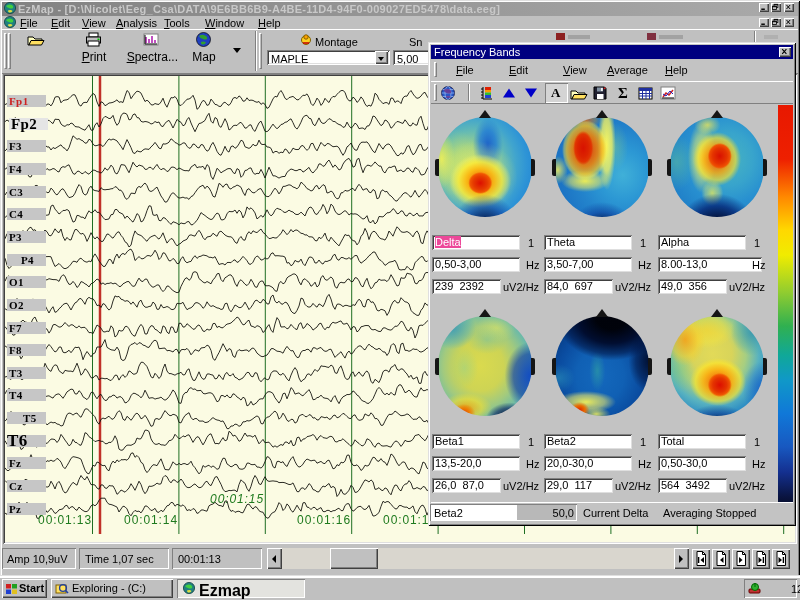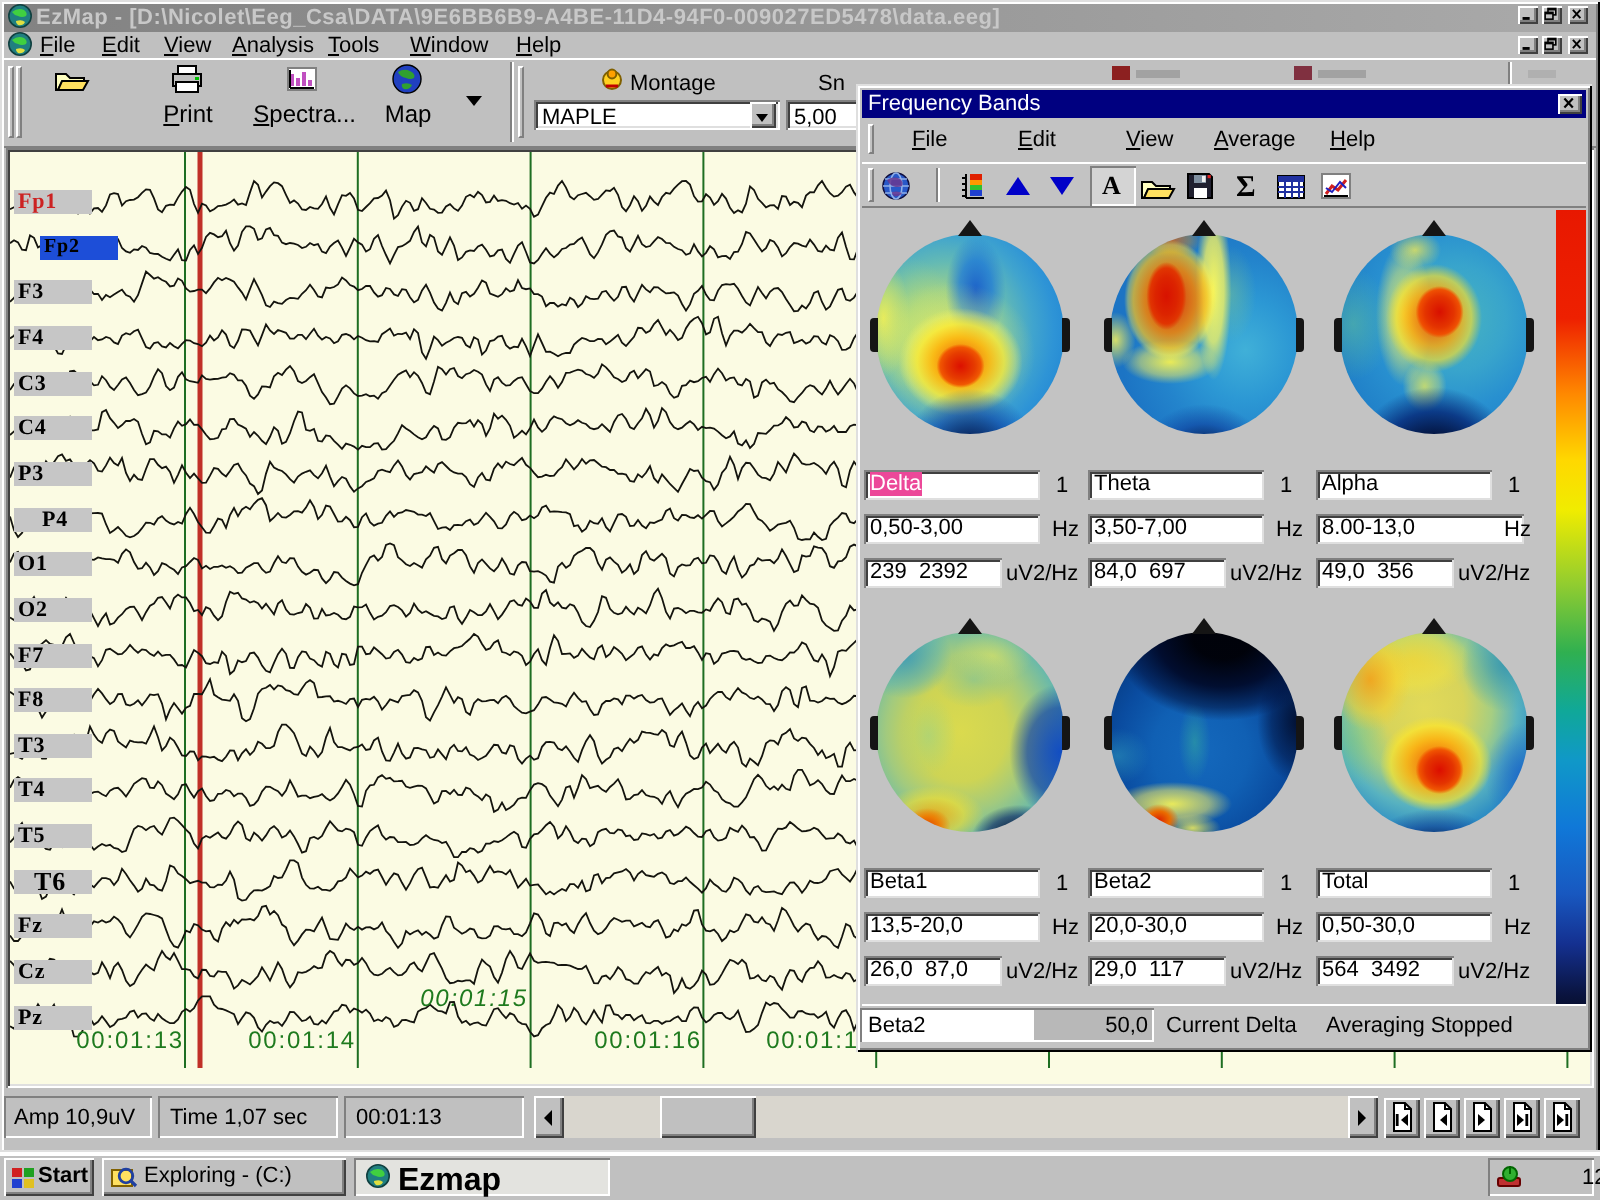--- a/index.html
+++ b/index.html
@@ -148,35 +148,35 @@
 <path d="M5,345.9L7,347.3L9,349.2L11,348.7L13,349.3L15,352.0L17,353.7L19,354.3L21,358.8L23,355.7L25,347.1L27,348.6L29,353.8L31,351.7L33,349.1L35,348.3L37,350.4L39,352.4L41,352.6L43,352.9L45,350.6L47,347.1L49,344.5L51,346.7L53,349.6L55,352.0L57,350.7L59,347.1L61,347.0L63,352.2L65,352.8L67,351.9L69,350.2L71,352.7L73,350.1L75,347.2L77,347.6L79,347.1L81,351.8L83,359.7L85,354.8L87,351.5L89,354.1L91,356.8L93,353.9L95,352.9L97,347.0L99,347.0L101,347.1L103,343.6L105,339.6L107,347.3L109,348.6L111,349.8L113,350.1L115,350.4L117,347.1L119,350.4L121,359.1L123,360.6L125,359.5L127,354.1L129,346.8L131,344.5L133,343.9L135,342.5L137,344.7L139,342.7L141,343.2L143,345.1L145,345.6L147,347.1L149,347.4L151,344.3L153,341.4L155,340.1L157,341.5L159,348.7L161,348.5L163,348.2L165,348.1L167,350.8L169,350.4L171,351.0L173,352.0L175,349.6L177,349.3L179,353.5L181,349.9L183,349.4L185,349.8L187,348.4L189,350.7L191,354.8L193,352.5L195,349.7L197,350.4L199,351.2L201,348.0L203,347.7L205,347.4L207,345.1L209,346.2L211,350.4L213,358.6L215,360.3L217,356.2L219,352.6L221,348.3L223,343.7L225,347.4L227,351.4L229,348.6L231,349.6L233,356.0L235,357.4L237,351.6L239,349.6L241,350.7L243,350.6L245,350.1L247,350.0L249,351.6L251,349.0L253,347.9L255,349.6L257,353.1L259,354.8L261,356.3L263,356.7L265,355.8L267,355.1L269,352.3L271,348.8L273,348.5L275,349.8L277,351.2L279,351.4L281,351.9L283,353.2L285,349.2L287,346.4L289,348.9L291,350.9L293,350.6L295,354.6L297,357.5L299,357.2L301,352.2L303,350.5L305,350.5L307,349.2L309,349.7L311,352.2L313,347.8L315,347.8L317,349.3L319,348.1L321,347.5L323,350.0L325,351.3L327,351.1L329,349.5L331,349.2L333,353.4L335,357.4L337,355.2L339,353.6L341,351.7L343,355.2L345,358.1L347,353.2L349,351.0L351,354.1L353,352.8L355,349.5L357,347.4L359,345.9L361,346.0L363,348.6L365,349.9L367,346.6L369,344.1L371,346.2L373,347.1L375,348.9L377,349.5L379,348.3L381,349.7L383,351.9L385,352.0L387,355.5L389,352.5L391,345.6L393,343.6L395,345.0L397,352.0L399,353.6L401,344.0L403,343.2L405,350.3L407,350.4L409,351.3L411,350.5L413,348.8L415,349.4L417,349.3L419,351.3L421,352.1L423,351.3L425,350.0L427,347.9L429,348.1" fill="none" stroke="#14140e" stroke-width="0.9"></path>
 <path d="M5,377.0L7,376.5L9,378.4L11,379.4L13,376.2L15,376.2L17,377.1L19,374.8L21,379.3L23,379.3L25,374.4L27,371.2L29,374.7L31,377.8L33,377.8L35,371.5L37,367.7L39,373.3L41,376.5L43,370.9L45,363.3L47,367.3L49,370.1L51,371.4L53,366.7L55,364.8L57,365.5L59,370.7L61,372.3L63,373.7L65,370.3L67,370.9L69,371.2L71,371.1L73,371.8L75,367.8L77,363.2L79,368.6L81,375.2L83,373.0L85,368.8L87,370.4L89,373.9L91,377.7L93,378.0L95,375.7L97,375.8L99,380.1L101,378.2L103,378.3L105,378.8L107,378.4L109,379.8L111,380.6L113,378.4L115,375.2L117,375.3L119,380.1L121,376.7L123,374.6L125,377.4L127,375.4L129,370.9L131,371.9L133,374.1L135,374.1L137,372.9L139,366.1L141,362.3L143,362.3L145,364.2L147,366.6L149,371.5L151,376.8L153,378.0L155,373.3L157,375.5L159,378.5L161,376.1L163,368.7L165,364.0L167,371.0L169,373.6L171,373.6L173,374.4L175,375.2L177,373.8L179,373.5L181,372.2L183,375.0L185,374.6L187,370.2L189,368.8L191,375.7L193,380.2L195,380.4L197,376.3L199,371.8L201,376.8L203,379.3L205,378.7L207,374.1L209,373.9L211,374.7L213,375.1L215,378.9L217,378.4L219,374.7L221,377.2L223,379.6L225,374.2L227,372.4L229,375.5L231,375.7L233,373.6L235,377.3L237,378.1L239,380.0L241,379.0L243,377.9L245,375.2L247,372.4L249,372.6L251,376.2L253,376.8L255,372.7L257,373.2L259,379.4L261,381.8L263,379.3L265,377.8L267,379.9L269,379.1L271,373.4L273,371.1L275,370.9L277,371.3L279,374.3L281,375.1L283,373.2L285,375.7L287,378.9L289,380.9L291,375.1L293,370.6L295,367.6L297,370.6L299,378.0L301,381.8L303,379.9L305,378.6L307,374.5L309,373.8L311,375.6L313,372.3L315,369.4L317,371.4L319,369.9L321,365.8L323,366.3L325,366.4L327,367.1L329,367.4L331,365.0L333,366.5L335,372.7L337,373.4L339,368.4L341,365.8L343,371.3L345,377.7L347,379.5L349,378.7L351,373.8L353,371.8L355,376.5L357,374.2L359,371.9L361,374.8L363,376.3L365,372.6L367,370.9L369,373.8L371,381.6L373,383.3L375,379.3L377,380.9L379,382.6L381,378.1L383,371.7L385,370.2L387,370.4L389,372.2L391,367.5L393,366.4L395,364.5L397,369.2L399,370.5L401,368.8L403,369.2L405,371.9L407,374.0L409,377.5L411,375.2L413,379.1L415,378.2L417,376.9L419,383.3L421,383.3L423,373.9L425,371.3L427,375.2L429,375.1" fill="none" stroke="#14140e" stroke-width="0.9"></path>
 <path d="M5,393.9L7,390.1L9,388.5L11,389.8L13,391.5L15,396.8L17,397.3L19,394.5L21,391.4L23,394.5L25,398.9L27,398.4L29,394.4L31,400.0L33,399.5L35,396.9L37,394.7L39,396.1L41,397.2L43,398.5L45,396.9L47,396.1L49,395.8L51,397.1L53,398.1L55,395.3L57,394.2L59,393.9L61,395.8L63,398.3L65,395.3L67,391.9L69,390.5L71,389.1L73,389.5L75,393.8L77,394.0L79,390.7L81,392.6L83,396.8L85,398.1L87,399.6L89,397.2L91,392.5L93,392.1L95,395.9L97,398.8L99,395.6L101,394.3L103,398.0L105,400.5L107,400.1L109,396.9L111,396.8L113,395.0L115,395.6L117,398.1L119,396.8L121,396.8L123,399.0L125,402.9L127,402.3L129,400.1L131,395.7L133,393.3L135,393.4L137,394.6L139,395.6L141,397.9L143,395.3L145,390.2L147,394.0L149,398.3L151,397.8L153,397.8L155,399.1L157,398.4L159,398.1L161,397.1L163,399.0L165,400.2L167,399.0L169,396.7L171,393.5L173,389.9L175,392.3L177,397.1L179,403.0L181,403.3L183,395.4L185,392.7L187,392.4L189,388.7L191,387.6L193,389.4L195,388.9L197,390.7L199,390.6L201,390.4L203,393.3L205,393.9L207,393.3L209,392.8L211,392.9L213,394.2L215,397.9L217,401.8L219,400.7L221,395.6L223,395.5L225,397.0L227,394.9L229,397.4L231,397.5L233,393.8L235,394.5L237,397.0L239,398.2L241,400.1L243,397.2L245,398.5L247,405.9L249,404.8L251,401.3L253,405.0L255,403.9L257,402.3L259,399.5L261,398.8L263,398.9L265,395.1L267,392.3L269,391.6L271,392.1L273,393.5L275,397.8L277,400.4L279,403.1L281,399.8L283,393.7L285,393.1L287,398.8L289,393.8L291,387.6L293,389.5L295,394.1L297,393.4L299,392.9L301,394.8L303,395.9L305,393.5L307,391.8L309,389.6L311,393.5L313,399.7L315,399.4L317,397.6L319,397.2L321,395.1L323,397.5L325,398.2L327,398.4L329,399.4L331,401.9L333,397.7L335,395.6L337,400.2L339,403.6L341,399.4L343,396.8L345,395.8L347,394.5L349,394.6L351,393.8L353,390.9L355,392.3L357,395.1L359,396.3L361,399.6L363,401.1L365,401.7L367,403.3L369,403.3L371,401.2L373,398.7L375,394.2L377,389.6L379,387.4L381,389.4L383,392.9L385,394.7L387,393.2L389,395.0L391,392.3L393,394.4L395,395.1L397,387.8L399,384.9L401,384.9L403,388.4L405,392.7L407,391.8L409,390.1L411,392.0L413,395.2L415,396.9L417,397.0L419,391.7L421,387.8L423,390.6L425,390.6L427,389.5L429,390.4" fill="none" stroke="#14140e" stroke-width="0.9"></path>
 <path d="M5,421.2L7,419.0L9,413.9L11,411.5L13,417.0L15,420.8L17,419.7L19,419.6L21,422.2L23,424.5L25,424.9L27,421.3L29,422.9L31,423.6L33,420.4L35,418.4L37,419.2L39,420.0L41,422.8L43,421.2L45,422.4L47,424.9L49,423.3L51,422.0L53,422.9L55,422.4L57,424.0L59,424.4L61,426.0L63,425.4L65,419.7L67,414.5L69,413.0L71,413.5L73,415.1L75,413.6L77,413.0L79,415.7L81,417.3L83,413.3L85,409.1L87,408.8L89,410.4L91,412.6L93,414.8L95,416.8L97,421.8L99,424.2L101,419.3L103,418.0L105,418.9L107,417.5L109,416.2L111,418.6L113,419.3L115,416.9L117,412.9L119,410.7L121,412.5L123,419.2L125,420.4L127,416.3L129,418.0L131,420.3L133,417.7L135,414.4L137,413.1L139,415.0L141,418.8L143,417.8L145,415.3L147,418.2L149,422.0L151,426.3L153,425.6L155,419.1L157,418.5L159,419.5L161,418.0L163,414.0L165,410.6L167,412.9L169,415.2L171,415.7L173,414.3L175,414.8L177,416.1L179,422.4L181,422.9L183,418.7L185,415.5L187,414.0L189,412.7L191,417.5L193,419.8L195,418.5L197,418.7L199,421.0L201,421.1L203,421.0L205,422.5L207,422.3L209,421.4L211,419.2L213,417.6L215,419.1L217,420.0L219,420.3L221,421.5L223,420.9L225,424.3L227,428.6L229,428.6L231,426.0L233,426.0L235,424.1L237,424.5L239,426.3L241,425.4L243,421.8L245,421.8L247,420.6L249,421.0L251,420.1L253,418.7L255,417.1L257,415.9L259,417.3L261,423.5L263,423.9L265,419.4L267,417.2L269,416.8L271,414.9L273,412.6L275,411.0L277,413.3L279,419.2L281,417.2L283,413.1L285,416.0L287,420.3L289,421.5L291,419.3L293,419.5L295,423.1L297,421.8L299,416.1L301,414.9L303,414.4L305,416.5L307,416.7L309,414.7L311,415.2L313,418.1L315,417.7L317,420.0L319,419.7L321,416.7L323,417.1L325,417.8L327,417.0L329,419.3L331,418.8L333,415.8L335,415.0L337,417.8L339,417.1L341,415.4L343,413.3L345,414.4L347,416.5L349,418.3L351,418.5L353,415.6L355,414.8L357,418.6L359,420.3L361,420.0L363,418.9L365,413.9L367,415.1L369,415.9L371,412.8L373,414.9L375,418.7L377,418.5L379,421.1L381,425.3L383,425.2L385,421.1L387,417.2L389,414.3L391,414.5L393,413.7L395,411.0L397,412.5L399,414.3L401,415.7L403,415.5L405,415.1L407,413.9L409,414.8L411,417.2L413,419.4L415,419.2L417,419.1L419,416.7L421,418.1L423,421.1L425,421.7L427,420.3L429,424.1" fill="none" stroke="#14140e" stroke-width="0.9"></path>
 <path d="M5,440.7L7,444.3L9,445.0L11,442.4L13,439.1L15,442.2L17,442.9L19,443.9L21,449.5L23,448.3L25,443.5L27,443.2L29,440.3L31,441.5L33,443.1L35,445.7L37,447.2L39,443.8L41,442.3L43,443.2L45,442.1L47,443.6L49,441.2L51,439.1L53,439.1L55,439.7L57,442.5L59,440.0L61,434.4L63,437.0L65,440.1L67,442.8L69,445.8L71,444.3L73,439.3L75,442.3L77,442.7L79,444.7L81,445.3L83,440.5L85,432.7L87,433.6L89,436.7L91,438.0L93,439.6L95,441.6L97,440.9L99,440.4L101,441.3L103,441.3L105,443.6L107,443.7L109,442.3L111,442.5L113,440.3L115,435.8L117,439.8L119,449.1L121,450.3L123,449.9L125,447.0L127,445.2L129,445.1L131,445.3L133,444.3L135,443.1L137,438.0L139,439.0L141,438.7L143,434.8L145,430.2L147,430.2L149,431.5L151,438.8L153,442.4L155,444.2L157,444.3L159,443.4L161,444.9L163,444.9L165,445.4L167,443.8L169,440.7L171,440.3L173,438.7L175,434.3L177,436.5L179,438.7L181,437.8L183,435.8L185,436.9L187,435.3L189,434.8L191,438.5L193,442.4L195,439.2L197,436.7L199,437.4L201,441.4L203,444.9L205,441.6L207,437.3L209,434.6L211,433.8L213,438.7L215,443.7L217,443.4L219,443.9L221,440.6L223,437.6L225,440.8L227,439.9L229,431.3L231,432.8L233,436.1L235,435.2L237,437.8L239,441.3L241,440.2L243,436.5L245,433.0L247,436.2L249,435.7L251,436.0L253,437.2L255,435.1L257,439.4L259,443.8L261,441.7L263,439.4L265,442.8L267,442.4L269,442.2L271,444.7L273,447.2L275,445.8L277,447.2L279,445.7L281,444.5L283,445.4L285,442.1L287,442.1L289,443.9L291,440.4L293,445.7L295,444.9L297,437.7L299,437.1L301,441.6L303,439.1L305,438.8L307,436.7L309,436.2L311,435.7L313,434.5L315,436.3L317,440.2L319,437.0L321,435.5L323,437.6L325,438.0L327,438.4L329,436.9L331,436.2L333,437.5L335,441.5L337,442.0L339,440.6L341,440.5L343,438.7L345,440.9L347,442.6L349,444.3L351,446.3L353,444.1L355,439.8L357,442.0L359,443.4L361,445.4L363,445.9L365,443.6L367,438.8L369,439.7L371,441.5L373,445.2L375,447.3L377,443.8L379,443.0L381,445.5L383,446.1L385,445.9L387,445.7L389,446.6L391,447.1L393,443.9L395,441.3L397,441.2L399,443.4L401,446.4L403,443.9L405,440.3L407,441.4L409,441.5L411,441.0L413,439.3L415,435.6L417,435.0L419,434.5L421,437.2L423,438.9L425,440.8L427,437.8L429,433.7" fill="none" stroke="#14140e" stroke-width="0.9"></path>
 <path d="M5,467.8L7,470.5L9,470.5L11,468.0L13,467.4L15,463.1L17,463.4L19,462.3L21,461.2L23,462.5L25,463.7L27,463.0L29,459.8L31,454.7L33,460.0L35,464.9L37,465.5L39,464.3L41,464.7L43,466.0L45,463.2L47,460.7L49,461.3L51,460.1L53,461.3L55,460.6L57,458.3L59,459.7L61,462.1L63,466.6L65,468.7L67,465.7L69,462.2L71,458.4L73,456.7L75,457.0L77,457.5L79,458.1L81,459.2L83,464.8L85,470.1L87,473.1L89,473.8L91,470.1L93,465.3L95,466.2L97,462.0L99,462.7L101,464.8L103,465.7L105,465.4L107,469.4L109,470.8L111,464.3L113,461.1L115,463.0L117,459.9L119,461.7L121,459.7L123,459.8L125,459.5L127,460.2L129,458.0L131,453.4L133,452.9L135,457.3L137,455.5L139,457.6L141,462.3L143,463.7L145,469.7L147,472.6L149,470.3L151,467.2L153,464.8L155,464.9L157,465.7L159,462.1L161,458.8L163,464.2L165,469.5L167,469.7L169,469.9L171,466.2L173,461.8L175,463.9L177,465.0L179,463.4L181,464.8L183,463.7L185,463.6L187,464.7L189,463.8L191,461.2L193,465.5L195,467.7L197,471.0L199,473.9L201,471.7L203,465.5L205,467.2L207,466.0L209,465.2L211,467.4L213,465.9L215,467.4L217,469.3L219,468.5L221,462.5L223,458.2L225,458.4L227,463.9L229,465.3L231,466.9L233,465.9L235,464.3L237,464.8L239,468.6L241,469.2L243,469.1L245,467.8L247,463.2L249,463.1L251,464.5L253,464.7L255,464.3L257,467.1L259,467.1L261,468.1L263,466.2L265,461.7L267,456.7L269,457.3L271,460.4L273,466.7L275,468.0L277,461.5L279,461.3L281,462.7L283,461.7L285,464.9L287,466.5L289,462.1L291,458.8L293,456.6L295,461.5L297,465.3L299,467.1L301,466.3L303,464.1L305,460.9L307,459.0L309,459.9L311,460.9L313,460.3L315,460.3L317,463.2L319,462.3L321,461.4L323,463.2L325,463.6L327,460.9L329,460.1L331,464.1L333,468.8L335,468.1L337,464.7L339,465.7L341,462.2L343,462.9L345,461.2L347,455.3L349,455.0L351,462.2L353,465.3L355,465.7L357,464.8L359,467.0L361,470.5L363,468.8L365,465.2L367,466.1L369,465.1L371,460.9L373,457.2L375,457.8L377,460.8L379,461.3L381,458.6L383,461.5L385,462.2L387,465.4L389,460.1L391,454.0L393,455.4L395,458.9L397,463.0L399,465.8L401,463.4L403,461.8L405,462.5L407,466.9L409,469.9L411,468.0L413,468.3L415,469.9L417,472.7L419,473.9L421,468.4L423,462.0L425,463.1L427,468.1L429,469.5" fill="none" stroke="#14140e" stroke-width="0.9"></path>
 <path d="M5,480.5L7,482.5L9,485.8L11,487.3L13,487.6L15,487.8L17,487.3L19,487.5L21,484.4L23,482.3L25,479.4L27,479.8L29,481.7L31,484.8L33,487.2L35,485.0L37,486.1L39,489.0L41,488.3L43,487.9L45,486.1L47,487.2L49,486.4L51,481.2L53,484.5L55,489.0L57,483.5L59,481.4L61,485.0L63,490.4L65,493.0L67,491.8L69,487.9L71,484.9L73,482.3L75,483.9L77,485.2L79,479.5L81,475.5L83,478.4L85,479.8L87,476.5L89,480.4L91,484.6L93,484.6L95,485.0L97,488.1L99,489.2L101,484.9L103,485.0L105,488.0L107,488.3L109,485.6L111,485.9L113,485.9L115,489.5L117,494.3L119,492.7L121,490.0L123,491.0L125,492.2L127,490.2L129,488.0L131,483.7L133,486.8L135,490.3L137,485.8L139,481.2L141,484.5L143,490.3L145,493.7L147,491.1L149,486.1L151,486.4L153,485.9L155,484.8L157,483.1L159,484.2L161,483.8L163,477.5L165,475.5L167,476.7L169,480.6L171,482.9L173,479.9L175,480.1L177,482.4L179,481.5L181,479.0L183,481.6L185,485.4L187,487.3L189,487.7L191,486.9L193,485.0L195,483.9L197,486.1L199,487.7L201,487.4L203,485.7L205,482.3L207,481.2L209,484.3L211,485.7L213,481.5L215,477.2L217,476.6L219,480.5L221,484.3L223,489.2L225,491.6L227,491.3L229,490.4L231,490.7L233,490.2L235,490.2L237,491.9L239,484.5L241,479.8L243,481.8L245,483.3L247,488.5L249,491.3L251,486.3L253,479.5L255,475.5L257,478.6L259,483.8L261,484.5L263,480.4L265,476.7L267,480.4L269,481.4L271,481.1L273,480.9L275,481.2L277,481.4L279,482.6L281,482.5L283,482.4L285,482.8L287,483.7L289,484.5L291,484.4L293,482.9L295,487.2L297,491.6L299,491.7L301,488.3L303,487.8L305,489.6L307,487.0L309,483.6L311,485.4L313,489.6L315,490.2L317,491.8L319,491.8L321,488.5L323,486.0L325,486.9L327,485.0L329,483.5L331,487.7L333,486.4L335,487.8L337,496.5L339,494.1L341,489.3L343,493.6L345,494.4L347,492.8L349,490.2L351,485.3L353,487.3L355,492.4L357,492.1L359,490.2L361,486.8L363,483.1L365,479.9L367,480.6L369,482.0L371,479.9L373,481.8L375,489.3L377,489.0L379,487.6L381,490.0L383,490.6L385,487.9L387,488.9L389,492.5L391,494.8L393,488.8L395,485.0L397,485.4L399,489.3L401,490.9L403,486.3L405,484.1L407,483.8L409,480.6L411,483.1L413,488.8L415,488.7L417,487.5L419,488.6L421,489.2L423,486.5L425,487.1L427,490.6L429,489.5" fill="none" stroke="#14140e" stroke-width="0.9"></path>
 <path d="M5,513.1L7,514.3L9,509.7L11,508.1L13,509.3L15,508.2L17,506.0L19,502.1L21,505.2L23,507.4L25,505.1L27,502.3L29,508.3L31,506.5L33,504.9L35,510.7L37,518.2L39,518.3L41,516.0L43,510.1L45,509.1L47,512.3L49,510.9L51,508.1L53,510.7L55,513.5L57,512.4L59,509.8L61,509.4L63,508.8L65,505.9L67,505.3L69,508.8L71,506.9L73,506.7L75,509.2L77,510.4L79,507.0L81,509.1L83,510.5L85,511.6L87,511.5L89,509.7L91,505.9L93,504.5L95,505.8L97,504.1L99,500.3L101,498.2L103,498.2L105,498.2L107,502.3L109,504.2L111,504.5L113,505.2L115,506.1L117,507.1L119,512.0L121,509.0L123,506.2L125,506.8L127,508.9L129,513.7L131,515.8L133,512.4L135,510.4L137,511.5L139,511.1L141,512.9L143,510.0L145,506.0L147,506.1L149,508.2L151,510.5L153,510.0L155,508.3L157,512.0L159,512.3L161,510.2L163,511.7L165,508.8L167,505.8L169,505.2L171,502.4L173,502.8L175,506.2L177,504.3L179,505.0L181,506.3L183,504.8L185,506.8L187,510.6L189,509.7L191,510.6L193,508.5L195,509.6L197,513.4L199,512.6L201,510.1L203,509.9L205,510.7L207,511.2L209,505.8L211,504.6L213,504.0L215,502.3L217,504.0L219,505.5L221,505.7L223,506.7L225,501.1L227,501.0L229,508.3L231,511.4L233,510.4L235,512.4L237,511.5L239,511.2L241,512.5L243,512.8L245,508.8L247,504.6L249,504.1L251,506.9L253,509.1L255,506.6L257,507.5L259,510.7L261,511.9L263,512.2L265,515.9L267,518.2L269,517.6L271,514.1L273,512.5L275,511.6L277,507.6L279,502.6L281,504.7L283,510.5L285,508.4L287,503.9L289,506.1L291,510.4L293,512.2L295,509.0L297,505.2L299,508.5L301,511.2L303,502.8L305,502.6L307,507.1L309,507.5L311,509.6L313,507.4L315,507.5L317,510.1L319,508.6L321,507.6L323,511.5L325,511.7L327,510.4L329,510.4L331,511.9L333,510.7L335,510.6L337,509.1L339,508.2L341,510.6L343,510.6L345,505.5L347,503.7L349,503.8L351,508.8L353,511.2L355,509.9L357,507.5L359,506.5L361,506.4L363,508.8L365,509.6L367,508.2L369,505.4L371,511.1L373,516.0L375,515.8L377,514.4L379,512.5L381,506.4L383,501.3L385,502.6L387,501.5L389,501.9L391,504.5L393,506.4L395,508.8L397,508.8L399,505.7L401,505.5L403,506.7L405,507.2L407,507.1L409,508.9L411,507.8L413,505.9L415,511.7L417,513.8L419,509.2L421,505.9L423,505.1L425,508.5L427,515.1L429,510.6" fill="none" stroke="#14140e" stroke-width="0.9"></path>
   </svg>
 <div class="abs" style="left:7px;top:95px;width:39px;height:12px;background:#c6c6c6;font-family:Liberation Serif,serif;font-size:11px;font-weight:bold;letter-spacing:0.4px;color:#cc2222;line-height:12px;padding-left:2px;">Fp1</div>
-<div class="abs" style="left:20px;top:118px;width:39px;height:12px;background:#1d4ed8;font-family:Liberation Serif,serif;font-size:10px;font-weight:bold;letter-spacing:0.4px;color:#000;line-height:12px;padding-left:2px;">Fp2</div>
+<div class="abs" style="left:9px;top:118px;width:39px;height:12px;background:#e5e5e5;font-family:Liberation Serif,serif;font-size:15px;font-weight:bold;letter-spacing:0.4px;color:#000;line-height:12px;padding-left:2px;">Fp2</div>
 <div class="abs" style="left:7px;top:140px;width:39px;height:12px;background:#c6c6c6;font-family:Liberation Serif,serif;font-size:11px;font-weight:bold;letter-spacing:0.4px;color:#000;line-height:12px;padding-left:2px;">F3</div>
 <div class="abs" style="left:7px;top:163px;width:39px;height:12px;background:#c6c6c6;font-family:Liberation Serif,serif;font-size:11px;font-weight:bold;letter-spacing:0.4px;color:#000;line-height:12px;padding-left:2px;">F4</div>
 <div class="abs" style="left:7px;top:186px;width:39px;height:12px;background:#c6c6c6;font-family:Liberation Serif,serif;font-size:11px;font-weight:bold;letter-spacing:0.4px;color:#000;line-height:12px;padding-left:2px;">C3</div>
 <div class="abs" style="left:7px;top:208px;width:39px;height:12px;background:#c6c6c6;font-family:Liberation Serif,serif;font-size:11px;font-weight:bold;letter-spacing:0.4px;color:#000;line-height:12px;padding-left:2px;">C4</div>
 <div class="abs" style="left:7px;top:231px;width:39px;height:12px;background:#c6c6c6;font-family:Liberation Serif,serif;font-size:11px;font-weight:bold;letter-spacing:0.4px;color:#000;line-height:12px;padding-left:2px;">P3</div>
 <div class="abs" style="left:7px;top:254px;width:39px;height:12px;background:#c6c6c6;font-family:Liberation Serif,serif;font-size:11px;font-weight:bold;letter-spacing:0.4px;color:#000;line-height:12px;padding-left:2px;text-align:center;">P4</div>
 <div class="abs" style="left:7px;top:276px;width:39px;height:12px;background:#c6c6c6;font-family:Liberation Serif,serif;font-size:11px;font-weight:bold;letter-spacing:0.4px;color:#000;line-height:12px;padding-left:2px;">O1</div>
 <div class="abs" style="left:7px;top:299px;width:39px;height:12px;background:#c6c6c6;font-family:Liberation Serif,serif;font-size:11px;font-weight:bold;letter-spacing:0.4px;color:#000;line-height:12px;padding-left:2px;">O2</div>
 <div class="abs" style="left:7px;top:322px;width:39px;height:12px;background:#c6c6c6;font-family:Liberation Serif,serif;font-size:11px;font-weight:bold;letter-spacing:0.4px;color:#000;line-height:12px;padding-left:2px;">F7</div>
 <div class="abs" style="left:7px;top:344px;width:39px;height:12px;background:#c6c6c6;font-family:Liberation Serif,serif;font-size:11px;font-weight:bold;letter-spacing:0.4px;color:#000;line-height:12px;padding-left:2px;">F8</div>
 <div class="abs" style="left:7px;top:367px;width:39px;height:12px;background:#c6c6c6;font-family:Liberation Serif,serif;font-size:11px;font-weight:bold;letter-spacing:0.4px;color:#000;line-height:12px;padding-left:2px;">T3</div>
 <div class="abs" style="left:7px;top:389px;width:39px;height:12px;background:#c6c6c6;font-family:Liberation Serif,serif;font-size:11px;font-weight:bold;letter-spacing:0.4px;color:#000;line-height:12px;padding-left:2px;">T4</div>
-<div class="abs" style="left:7px;top:412px;width:39px;height:12px;background:#c6c6c6;font-family:Liberation Serif,serif;font-size:11px;font-weight:bold;letter-spacing:0.4px;color:#000;line-height:12px;padding-left:2px;">T5</div>
-<div class="abs" style="left:7px;top:435px;width:39px;height:12px;background:#c6c6c6;font-family:Liberation Serif,serif;font-size:13px;font-weight:bold;letter-spacing:0.4px;color:#000;line-height:12px;padding-left:10px;">T6</div>
+<div class="abs" style="left:7px;top:412px;width:39px;height:12px;background:#c6c6c6;font-family:Liberation Serif,serif;font-size:11px;font-weight:bold;letter-spacing:0.4px;color:#000;line-height:12px;padding-left:16px;">T5</div>
+<div class="abs" style="left:7px;top:435px;width:39px;height:12px;background:#c6c6c6;font-family:Liberation Serif,serif;font-size:17px;font-weight:bold;letter-spacing:0.4px;color:#000;line-height:12px;padding-left:0;">T6</div>
 <div class="abs" style="left:7px;top:457px;width:39px;height:12px;background:#c6c6c6;font-family:Liberation Serif,serif;font-size:11px;font-weight:bold;letter-spacing:0.4px;color:#000;line-height:12px;padding-left:2px;">Fz</div>
 <div class="abs" style="left:7px;top:480px;width:39px;height:12px;background:#c6c6c6;font-family:Liberation Serif,serif;font-size:11px;font-weight:bold;letter-spacing:0.4px;color:#000;line-height:12px;padding-left:2px;">Cz</div>
 <div class="abs" style="left:7px;top:503px;width:39px;height:12px;background:#c6c6c6;font-family:Liberation Serif,serif;font-size:11px;font-weight:bold;letter-spacing:0.4px;color:#000;line-height:12px;padding-left:2px;">Pz</div>
 <div class="abs" style="left:32px;top:513px;width:60px;text-align:right;font-size:12px;letter-spacing:0.9px;color:#1e7a1e;">00:01:13</div>
 <div class="abs" style="left:118px;top:513px;width:60px;text-align:right;font-size:12px;letter-spacing:0.9px;color:#1e7a1e;">00:01:14</div>
 <div class="abs" style="left:204px;top:492px;width:60px;text-align:right;font-size:12px;letter-spacing:0.9px;color:#1e7a1e;font-style:italic;">00:01:15</div>
 <div class="abs" style="left:291px;top:513px;width:60px;text-align:right;font-size:12px;letter-spacing:0.9px;color:#1e7a1e;">00:01:16</div>
 <div class="abs" style="left:377px;top:513px;width:60px;text-align:right;font-size:12px;letter-spacing:0.9px;color:#1e7a1e;">00:01:17</div>
 <div class="abs sunk1" style="left:2px;top:548px;width:74px;height:21px;background:#c0c0c0;"></div>
 <div class="abs" style="left:7px;top:553px;font-size:11px;">Amp 10,9uV</div>

